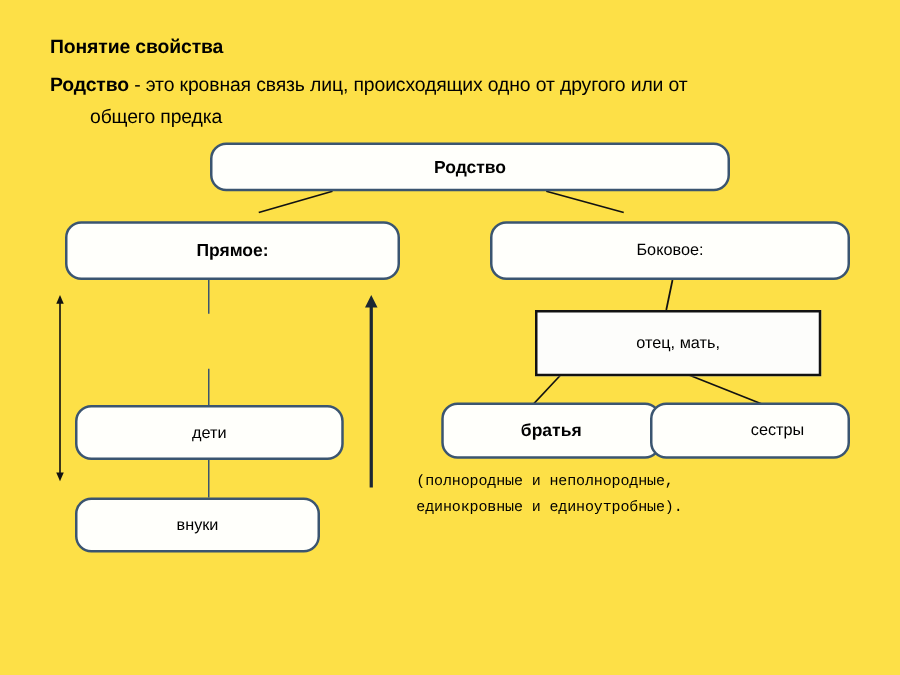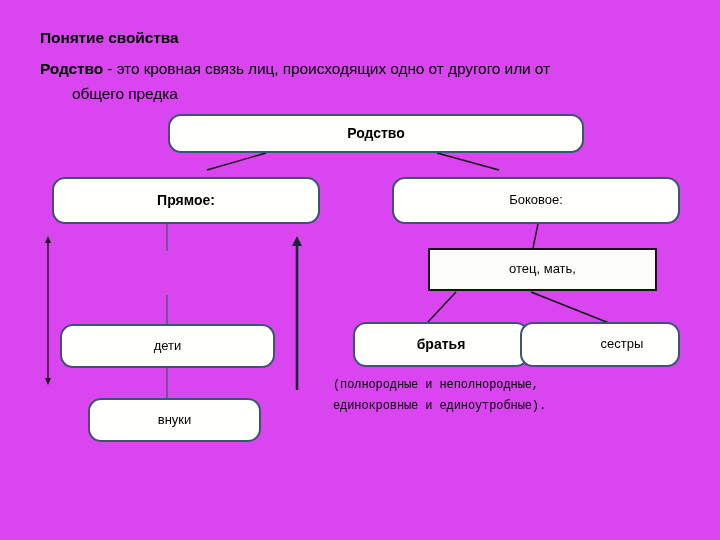--- a/index.html
+++ b/index.html
@@ -4,21 +4,21 @@
 <style>
   html, body {
     margin: 0;
     padding: 0;
     background: #ffffff;
   }
   #slide {
     position: relative;
     width: 720px;
     height: 540px;
-    background: #d946ef;
+    background: #fde047;
     overflow: hidden;
     font-family: "Liberation Sans", sans-serif;
     color: #000000;
   }
 
   
   .heading-1 {
     position: absolute;
     left: 40px;
     top: 29px;
@@ -93,29 +93,28 @@
   }
   .box.children {
     left: 60px;
     top: 324px;
     width: 215px;
     height: 44px;
   }
   .box.grandchildren {
     left: 60px;
     top: 398px;
-    width: 173px;
+    width: 196px;
     height: 44px;
-    margin-left: 28px;
   }
   .box.fathermother {
     left: 428px;
     top: 248px;
     width: 229px;
-    height: 43px;
+    height: 53px;
   }
   .box.brothers {
     left: 333px;
     top: 322px;
     width: 176px;
     height: 45px;
     margin-left: 20px;
   }
   .box.sisters {
     left: 520px;

